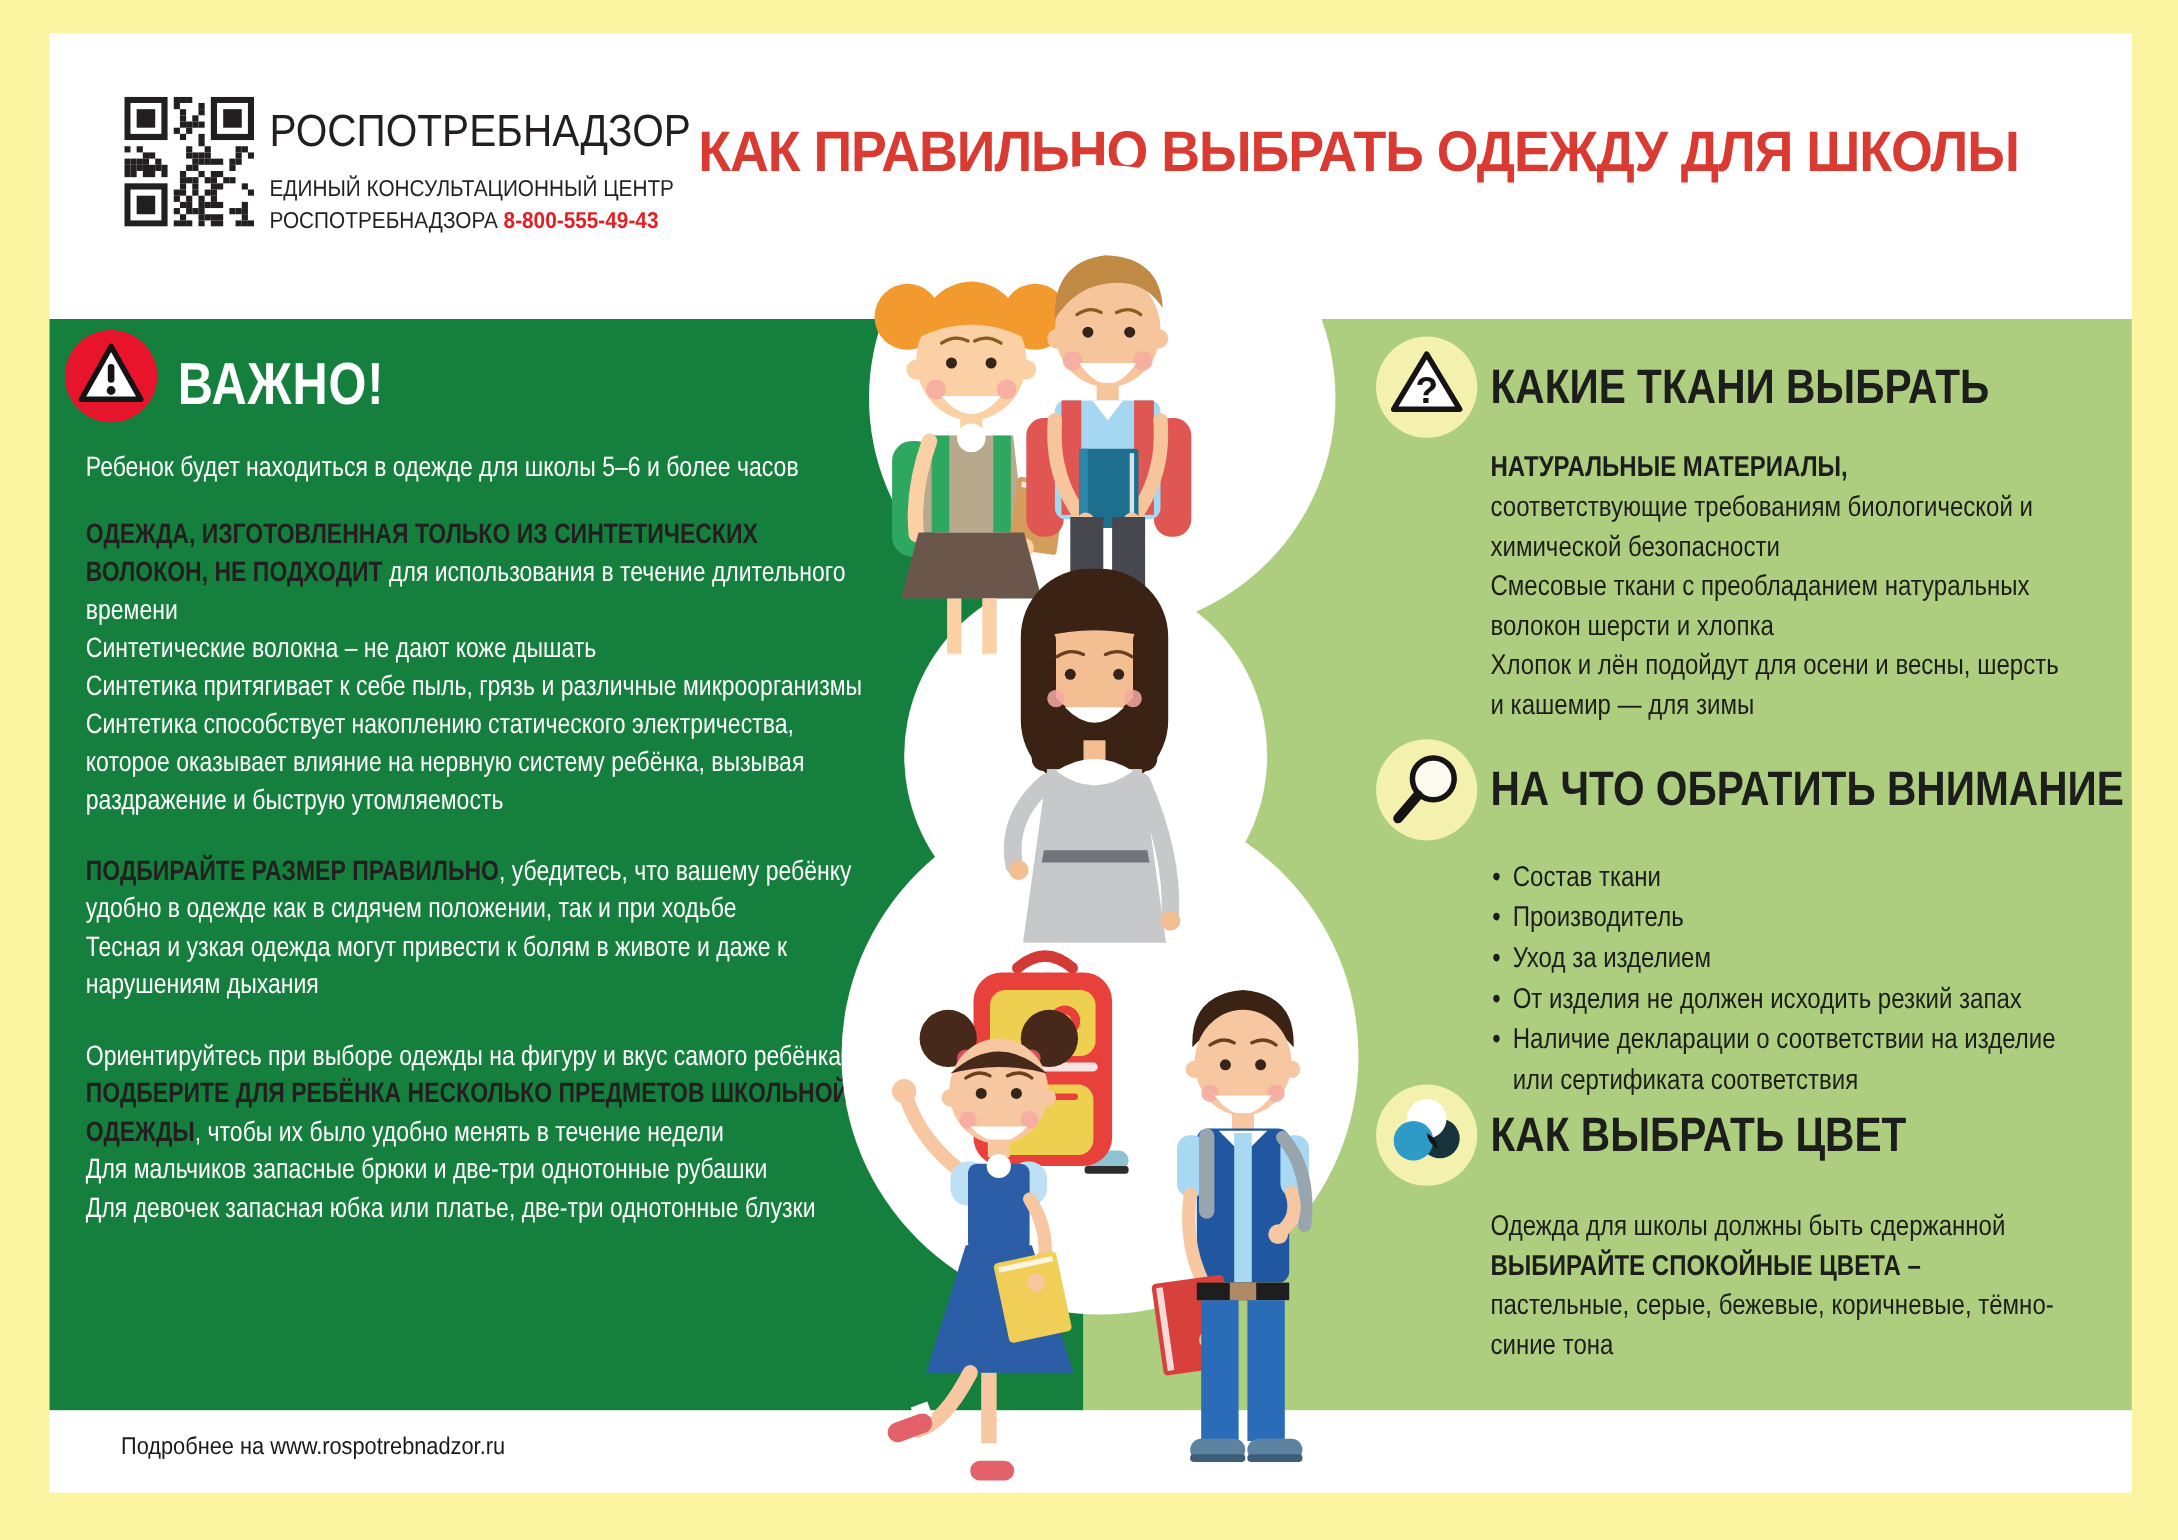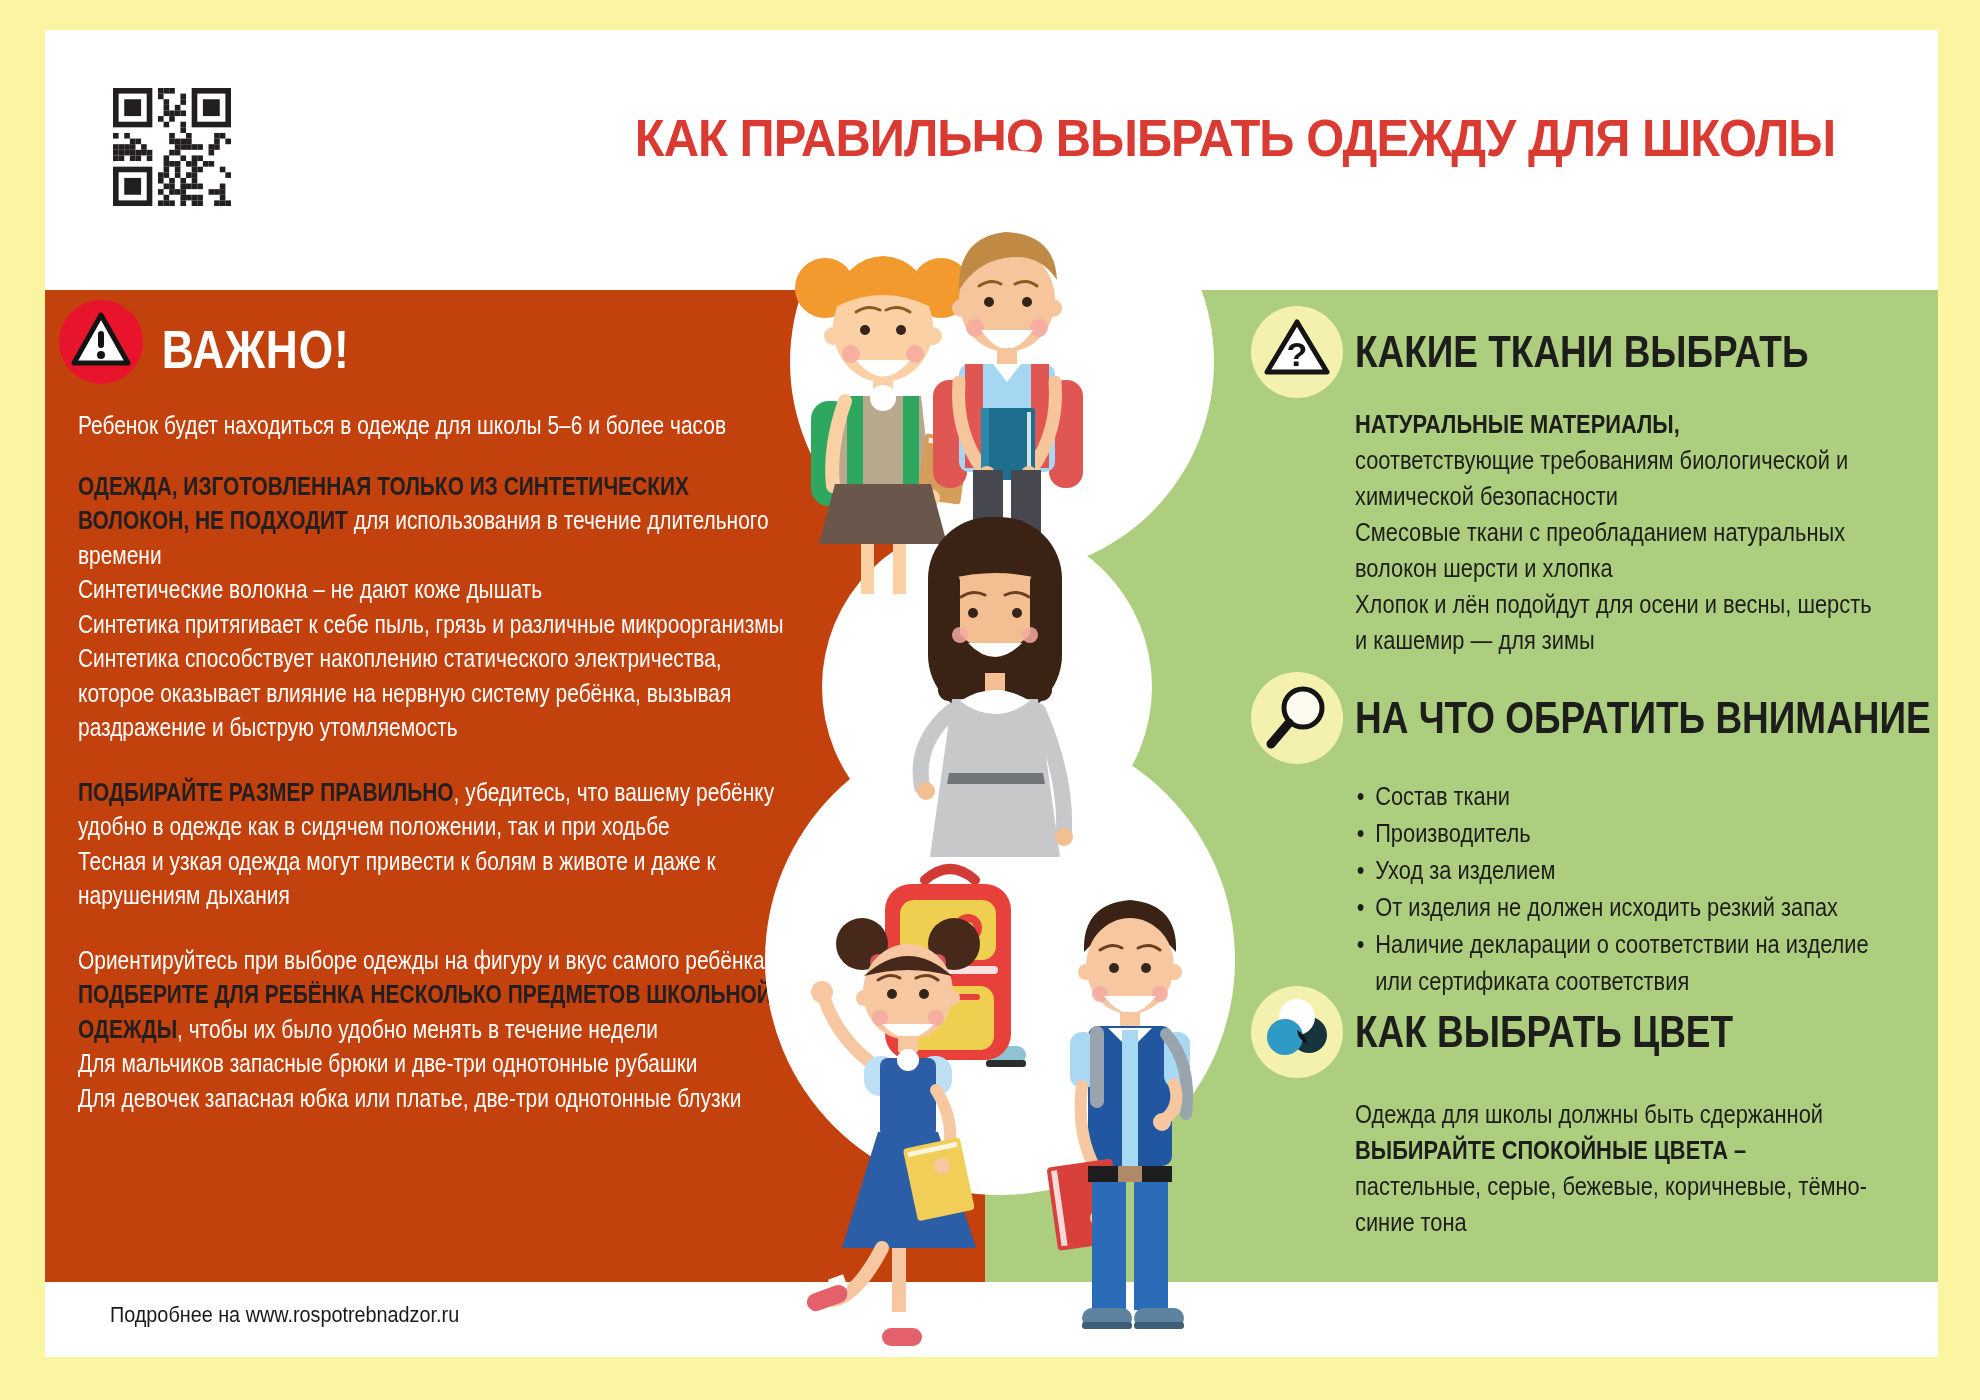--- a/index.html
+++ b/index.html
@@ -14,21 +14,21 @@
   .org-name{font-size:41px;letter-spacing:0;color:#231f20;font-weight:400;
             transform:scaleX(.9);transform-origin:0 0;white-space:nowrap;}
   .org-sub{margin-top:14px;font-size:21px;line-height:29px;transform:scaleX(.9);
            transform-origin:0 0;white-space:nowrap;color:#231f20;}
   .org-sub .phone{color:#E31E24;font-weight:700;}
   .poster-title{position:absolute;left:520px;top:78px;width:1340px;text-align:center;
       font-size:52px;font-weight:700;color:#D93B33;letter-spacing:-1px;
       white-space:nowrap;transform:scaleX(.94);transform-origin:50% 0;}
 
   
-  .panel-red{position:absolute;left:0;top:260px;width:940px;height:992px;background:#c2410c;}
+  .panel-red{position:absolute;left:0;top:260px;width:940px;height:992px;background:#15803d;}
   .panel-green{position:absolute;left:940px;top:260px;width:953px;height:992px;background:#ACCE7E;}
 
   
   .wcircle{position:absolute;background:#ffffff;border-radius:50%;z-index:3;}
   .c1{left:745px;top:120px;width:424px;height:424px;}
   .c2{left:777px;top:492px;width:330px;height:330px;}
   .c3{left:720px;top:695px;width:470px;height:470px;}
   .kids{position:absolute;z-index:4;}
 
   
@@ -189,20 +189,28 @@
           <rect x="5.619047619047619" y="5.619047619047619" width="28.095238095238095" height="28.095238095238095" fill="#ffffff"></rect>
           <rect x="11.238095238095237" y="11.238095238095237" width="16.857142857142854" height="16.857142857142854" fill="#231f20"></rect>
           <rect x="78.66666666666666" y="0" width="39.33333333333333" height="39.33333333333333" fill="#231f20"></rect>
           <rect x="84.28571428571428" y="5.619047619047619" width="28.095238095238095" height="28.095238095238095" fill="#ffffff"></rect>
           <rect x="89.9047619047619" y="11.238095238095237" width="16.857142857142854" height="16.857142857142854" fill="#231f20"></rect>
           <rect x="0" y="78.66666666666666" width="39.33333333333333" height="39.33333333333333" fill="#231f20"></rect>
           <rect x="5.619047619047619" y="84.28571428571428" width="28.095238095238095" height="28.095238095238095" fill="#ffffff"></rect>
           <rect x="11.238095238095237" y="89.9047619047619" width="16.857142857142854" height="16.857142857142854" fill="#231f20"></rect>
         </svg>
     </div>
+    <div class="org">
+      <div class="org-name">РОСПОТРЕБНАДЗОР</div>
+      <div class="org-sub">
+        <span>ЕДИНЫЙ КОНСУЛЬТАЦИОННЫЙ ЦЕНТР</span><br>
+        <span>РОСПОТРЕБНАДЗОРА</span>
+        <span class="phone">8-800-555-49-43</span>
+      </div>
+    </div>
     <div class="poster-title">КАК ПРАВИЛЬНО ВЫБРАТЬ ОДЕЖДУ ДЛЯ ШКОЛЫ</div>
 
     <div class="panel-red">
       <div class="warn-badge">
         <svg viewBox="0 0 84 84" width="84" height="84">
           <circle cx="42" cy="42" r="42" fill="#E8142C"></circle>
           <path d="M42 15 L69 63 L15 63 Z" fill="#ffffff" stroke="#141414" stroke-width="5" stroke-linejoin="round"></path>
           <rect x="39" y="31" width="6" height="17" rx="3" fill="#141414"></rect>
           <circle cx="42" cy="55" r="4" fill="#141414"></circle>
         </svg>

